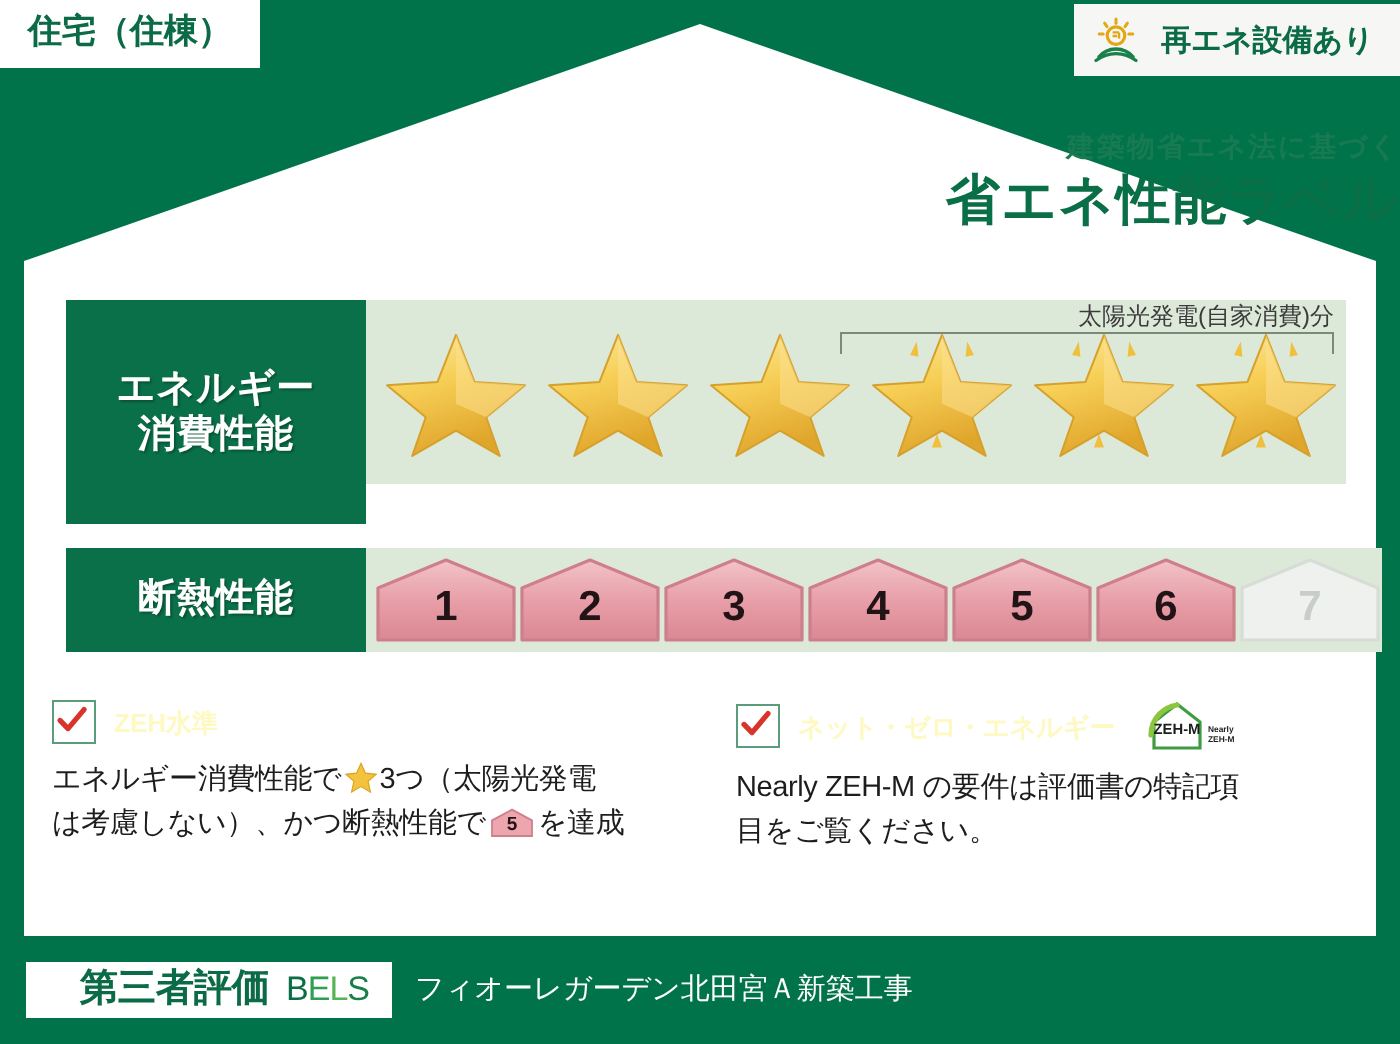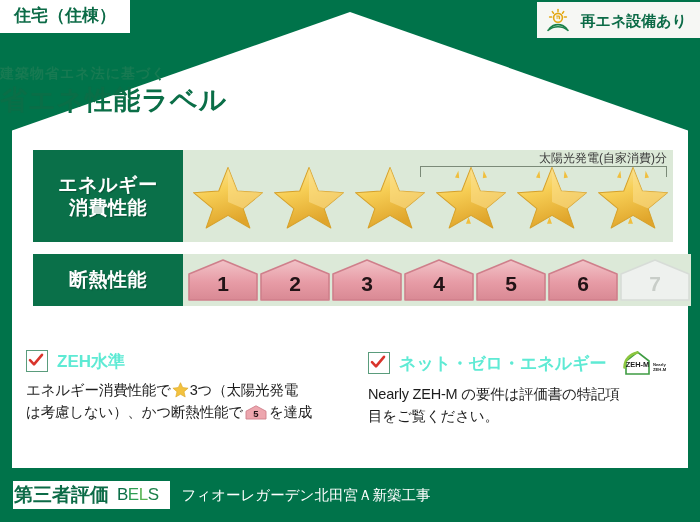--- a/index.html
+++ b/index.html
@@ -42,21 +42,21 @@
     display:flex;align-items:center;gap:8px;
     z-index:6;
   }
   .badge-right .lbl{
     font-size:15px;font-weight:bold;color:#0c6b47;white-space:nowrap;line-height:1;
   }
   .sun-ico{width:26px;height:24px;flex:0 0 auto;display:block;}
 
   
   .title-wrap{
-    position:absolute;top:66px;left:0;right:0;text-align:left;z-index:5;
+    position:absolute;top:66px;left:0;right:0;text-align:right;z-index:5;padding-left:12px;
   }
   .title-sub{
     font-size:14px;font-weight:bold;color:#177a52;letter-spacing:1px;line-height:1.1;
   }
   .title-main{
     font-size:27px;font-weight:bold;color:#0a6e47;letter-spacing:1px;
     line-height:1.15;margin-top:4px;
   }
 
   
@@ -67,21 +67,21 @@
     display:flex;flex-direction:column;align-items:center;justify-content:center;
     font-size:19px;font-weight:bold;line-height:1.22;letter-spacing:0.5px;
     text-shadow:1px 1px 1px rgba(0,0,0,.25);
   }
   .perf-track{
     flex:1 1 auto;background:#dce9d8;position:relative;
     display:flex;align-items:center;
   }
 
   
-  .row-energy .perf-label{height:92px;}
+  .row-energy .perf-label{height:112px;}
   .row-energy .perf-track{height:92px;}
 
   
   .row-insul .perf-label{height:52px;}
   .row-insul .perf-track{height:52px;}
 
   
   .stars{
     display:flex;align-items:center;justify-content:flex-start;
     gap:0px;padding-left:4px;width:100%;height:100%;
@@ -123,21 +123,21 @@
   }
   .crit{width:50%;box-sizing:border-box;}
   .crit.right{padding-left:18px;}
   .crit-head{display:flex;align-items:center;gap:9px;margin-bottom:7px;}
   .chk{
     width:20px;height:20px;border:1.6px solid #5a9c7c;background:#fff;
     flex:0 0 auto;position:relative;
   }
   .chk svg{position:absolute;left:1px;top:1px;width:16px;height:16px;}
   .crit-title{
-    font-size:17px;font-weight:bold;color:#5eead4;line-height:1;white-space:nowrap;
+    font-size:13px;font-weight:bold;color:#fef9c3;line-height:1;white-space:nowrap;
   }
   .crit-body{
     font-size:14.5px;color:#1d1d1d;line-height:1.55;letter-spacing:-0.2px;
   }
   .mini-star{width:17px;height:16px;vertical-align:-3px;margin:0 1px;}
   .mini-house{
     display:inline-block;width:22px;height:15px;vertical-align:-3px;
     position:relative;margin:0 2px;
   }
   .mini-house svg{position:absolute;inset:0;width:100%;height:100%;}
@@ -146,21 +146,21 @@
     font-style:normal;font-size:9.5px;font-weight:bold;color:#221316;margin-top:2px;
   }
   .zehm-logo{width:46px;height:26px;margin-left:6px;flex:0 0 auto;}
 
   
   .footer{
     position:absolute;left:0;right:0;bottom:0;height:54px;
     background:#00734a;display:flex;align-items:center;z-index:7;
   }
   .bels-box{
-    background:#ffffff;margin-left:13px;padding:4px 11px 5px 1px;
+    background:#ffffff;margin-left:13px;padding:4px 11px 5px 27px;
     display:flex;align-items:center;gap:8px;
   }
   .bels-jp{font-size:19px;font-weight:bold;color:#0c6b47;line-height:1;}
   .bels-en{font-size:17px;font-weight:normal;line-height:1;letter-spacing:-0.5px;}
   .bels-en .b1{color:#0a6e47;}
   .bels-en .b2{color:#2f9e54;}
   .bels-en .b3{color:#57b353;}
   .bels-en .b4{color:#1a8049;}
   .bldg{
     color:#ffffff;font-size:14.5px;margin-left:12px;white-space:nowrap;line-height:1;

